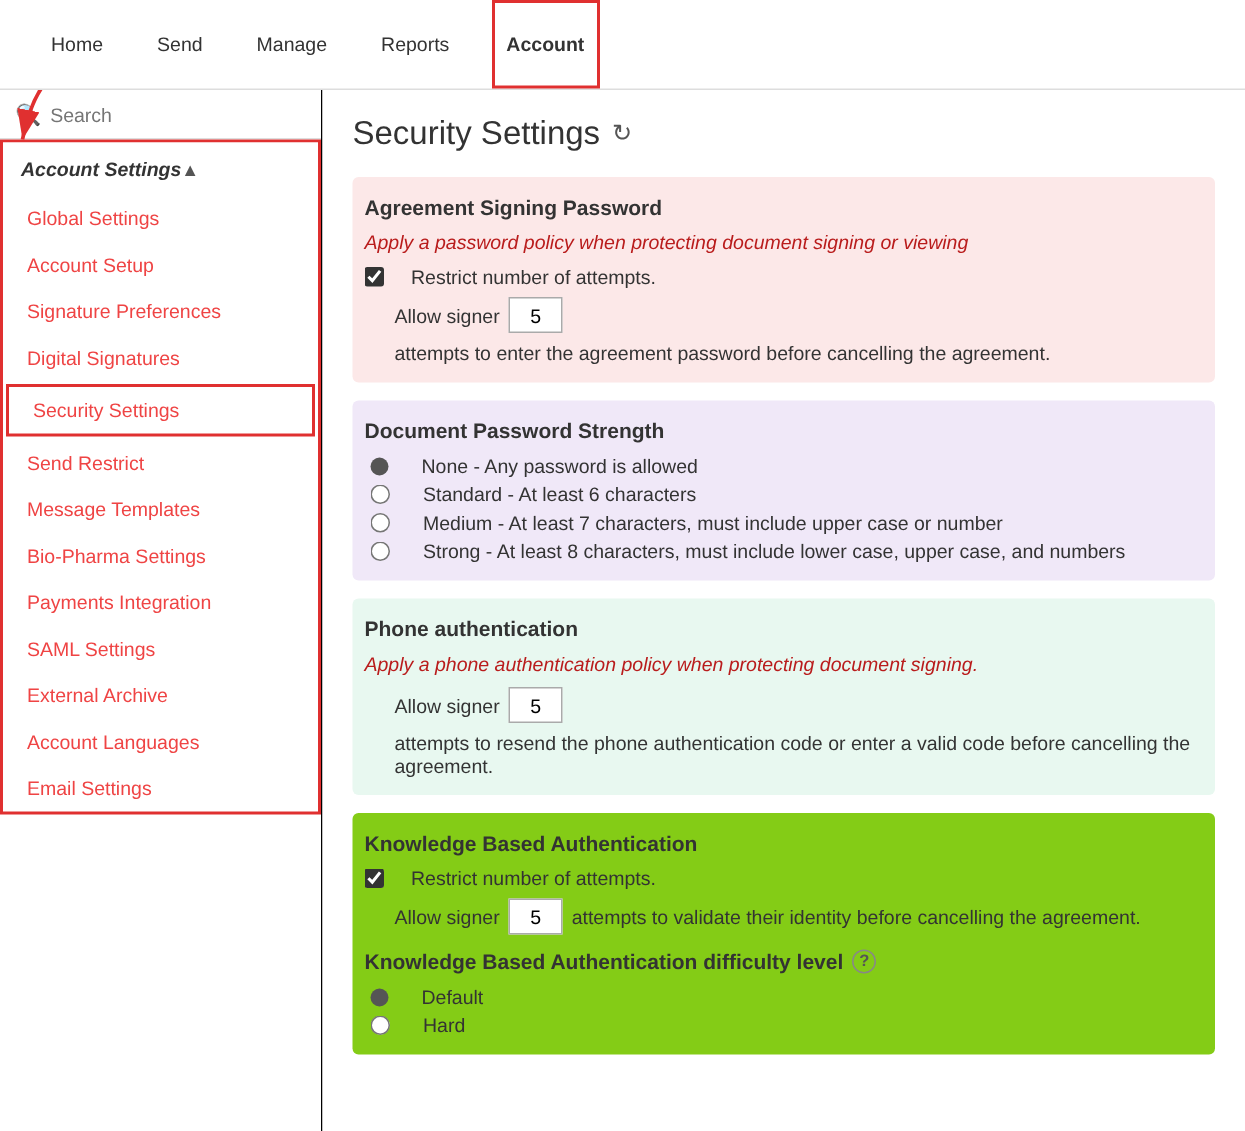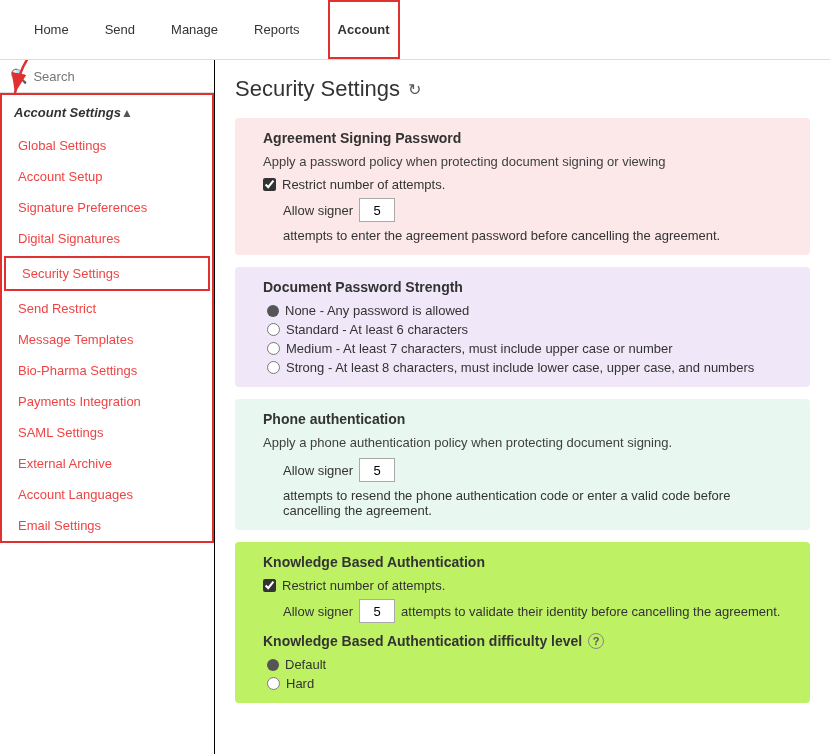--- a/index.html
+++ b/index.html
@@ -106,44 +106,45 @@
       margin-bottom: 16px;
       display: flex;
       align-items: center;
       gap: 8px;
     }
     .refresh-icon { font-size: 16px; color: #555; cursor: pointer; }
 
     
     .section {
       border-radius: 4px;
-      padding: 12px 28px;
+      padding: 12px 8px;
       margin-bottom: 12px;
     }
     .section-pink { background: #fce8e8; }
     .section-purple { background: #f0e8f8; }
     .section-green { background: #e8f8f0; }
-    .section-yellow { background: #bef264; }
+    .section-yellow { background: #84cc16; }
 
     .section-title {
       font-size: 14px;
       font-weight: bold;
       color: #333;
       margin-bottom: 8px;
     }
     .section-subtitle {
       font-size: 13px;
-      color: #404040;
+      color: #b91c1c;
       margin-bottom: 8px;
+      font-style: italic;
     }
 
     .checkbox-row {
       display: flex;
       align-items: center;
-      gap: 6px;
+      gap: 18px;
       margin-bottom: 6px;
       font-size: 13px;
     }
     .checkbox-row input[type="checkbox"] { accent-color: #333; }
 
     .attempts-row {
       display: flex;
       align-items: center;
       gap: 6px;
       font-size: 13px;
@@ -156,21 +157,21 @@
       border: 1px solid #aaa;
       text-align: center;
       font-size: 13px;
       background: #fff;
     }
 
     .radio-group { display: flex; flex-direction: column; gap: 4px; padding-left: 4px; }
     .radio-row {
       display: flex;
       align-items: center;
-      gap: 6px;
+      gap: 22px;
       font-size: 13px;
     }
     .radio-row input[type="radio"] { accent-color: #333; }
     .radio-filled {
       width: 12px; height: 12px;
       background: #555;
       border-radius: 50%;
       display: inline-block;
       flex-shrink: 0;
     }

